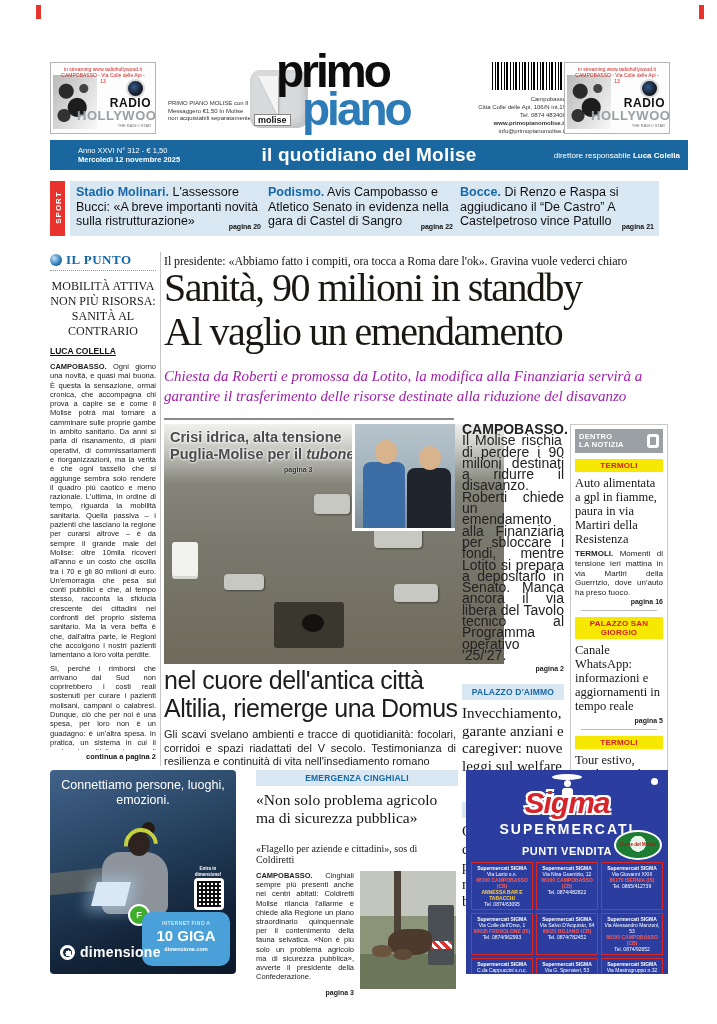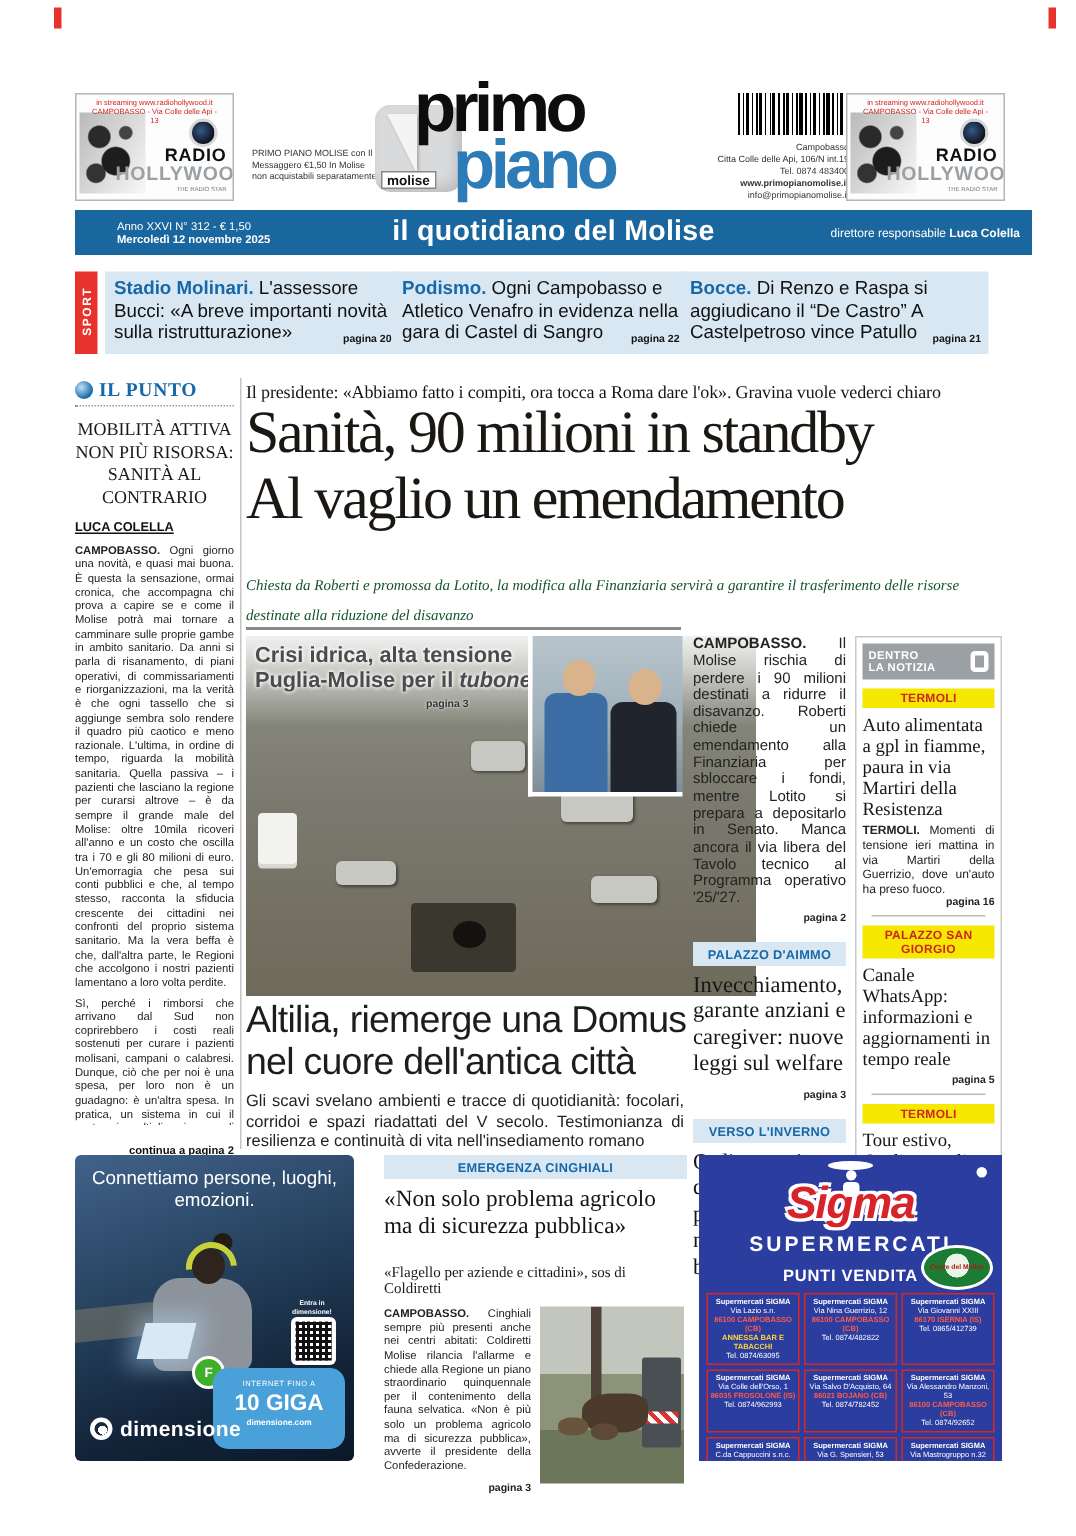--- a/index.html
+++ b/index.html
@@ -69,30 +69,30 @@
   .punto-icon{width:12px;height:12px;border-radius:50%;
               background:radial-gradient(circle at 35% 35%,#bfe2f7,#1668a8 70%);}
   .punto-label{font-family:"Liberation Serif",serif;font-weight:bold;font-size:13px;color:#1668a8;letter-spacing:.5px;}
   .punto-title{margin-top:8px;font-family:"Liberation Serif",serif;font-size:12px;line-height:15px;
                text-align:center;color:#1a1a1a;}
   .punto-author{margin-top:7px;font-size:8.5px;font-weight:bold;text-decoration:underline;}
   .punto-body{margin-top:6px;height:388px;overflow:hidden;font-size:7.5px;line-height:9.3px;
               text-align:justify;color:#222;}
   .punto-body p{margin:0 0 4px 0;}
   .punto-body .lead{font-weight:bold;}
-  .punto-cont{margin-top:12px;font-size:7.5px;font-weight:bold;text-align:right;}
+  .punto-cont{margin-top:2px;font-size:7.5px;font-weight:bold;text-align:right;}
   .vrule{position:absolute;left:160px;top:252px;width:1px;height:514px;background:#c5c5c5;}
 
   
   .kicker{position:absolute;left:164px;top:254px;width:506px;font-family:"Liberation Serif",serif;
           font-size:12px;letter-spacing:-.1px;white-space:nowrap;color:#151515;}
   .headline{position:absolute;left:164px;top:266px;width:506px;font-family:"Liberation Serif",serif;
             font-size:40px;line-height:44px;letter-spacing:-1.5px;color:#1b1712;white-space:nowrap;}
   .subhead{position:absolute;left:164px;top:366px;width:504px;font-family:"Liberation Serif",serif;
-           font-style:italic;font-size:10px;line-height:20px;color:#14532d;margin-top:15px;}
+           font-style:italic;font-size:15px;line-height:20px;color:#a21caf;}
   .hrule{position:absolute;left:164px;top:418px;width:290px;height:2px;background:#8a8a8a;}
 
   
   .photo{position:absolute;left:164px;top:424px;width:340px;height:240px;overflow:hidden;
          background:linear-gradient(180deg,#9aa093 0,#87887c 18%,#7b7a6e 45%,#6e6a5c 100%);}
   .ph-fade{position:absolute;left:0;top:0;width:100%;height:60px;
            background:linear-gradient(180deg,rgba(255,255,255,.85),rgba(255,255,255,0));}
   .ph-stone{position:absolute;background:#c8c8c2;border-radius:4px;box-shadow:1px 1px 2px rgba(0,0,0,.4);}
   .ph-pit{position:absolute;left:110px;top:178px;width:70px;height:46px;background:#3a372e;border-radius:3px;}
   .ph-pit-hole{position:absolute;left:138px;top:190px;width:22px;height:18px;background:#14120e;border-radius:50%;}
@@ -107,21 +107,21 @@
   .head{position:absolute;border-radius:50%;background:#d9b38c;}
 
   
   .altilia{position:absolute;left:164px;top:666px;width:292px;}
   .alt-title{font-size:25px;line-height:28px;color:#1d1d1d;letter-spacing:-.5px;white-space:nowrap;}
   .alt-sub{margin-top:6px;font-size:11px;line-height:13.5px;color:#222;text-align:justify;}
   .alt-pg{margin-top:4px;}
 
   
   .midcol{position:absolute;left:462px;top:424px;width:102px;}
-  .brief{font-size:10px;line-height:11.3px;text-align:justify;color:#222;}
+  .brief{font-size:14px;line-height:11.3px;text-align:justify;color:#222;}
   .brief .lead{font-weight:bold;}
   .label-blue{background:#d9e7f3;color:#1668a8;font-weight:bold;font-size:8.5px;
               text-align:center;padding:3px 2px;letter-spacing:.2px;}
   .mid-title{font-family:"Liberation Serif",serif;font-size:15px;line-height:17.5px;color:#161616;margin-top:5px;}
   .mt8{margin-top:8px;} .mt12{margin-top:12px;}
 
   
   .sidebar{position:absolute;left:570px;top:424px;width:98px;height:350px;border:1px solid #c8c8c8;
            background:#fff;padding:4px;box-sizing:border-box;}
   .sb-header{background:#9aa0a4;color:#fff;height:24px;display:flex;align-items:center;
@@ -262,21 +262,21 @@
 
   <div class="sport-tab">
       <span>SPORT</span>
     </div>
 
   <div class="sport-item" style="left:70px;">
     <span class="lead">Stadio Molinari.</span><span> L'assessore Bucci: «A breve importanti novità sulla ristrutturazione»</span>
     <div class="pg">pagina 20</div>
   </div>
   <div class="sport-item" style="left:262px;">
-    <span class="lead">Podismo.</span><span> Ogni Campobasso e Atletico Venafro in evidenza nella gara di Castel di Sangro</span>
+    <span class="lead">Podismo.</span><span> Avis Campobasso e Atletico Senato in evidenza nella gara di Castel di Sangro</span>
     <div class="pg">pagina 22</div>
   </div>
   <div class="sport-item" style="left:454px;width:194px;">
     <span class="lead">Bocce.</span><span> Di Renzo e Raspa si aggiudicano il “De Castro” A Castelpetroso vince Patullo</span>
     <div class="pg">pagina 21</div>
   </div>
 
   <div class="punto">
     <div class="punto-head">
       <div class="punto-icon"></div>
@@ -314,22 +314,22 @@
     <div class="inset">
       <div class="man" style="left:8px;top:38px;width:42px;height:66px;background:#3c6ea5;"></div>
       <div class="head" style="left:20px;top:16px;width:22px;height:24px;"></div>
       <div class="man" style="left:52px;top:44px;width:44px;height:60px;background:#20242c;"></div>
       <div class="head" style="left:64px;top:22px;width:22px;height:24px;"></div>
     </div>
   </div>
 
   <div class="altilia">
     <div class="alt-title">
+      <div>nel cuore dell'antica città</div>
       <div>Altilia, riemerge una Domus</div>
-      <div>nel cuore dell'antica città</div>
     </div>
     <div class="alt-sub">Gli scavi svelano ambienti e tracce di quotidianità: focolari, corridoi e spazi riadattati del V secolo. Testimonianza di resilienza e continuità di vita nell'insediamento romano</div>
     <div class="pgref alt-pg">pagina 8</div>
   </div>
 
   <div class="midcol">
     <div class="brief"><span class="lead">CAMPOBASSO.</span><span> Il Molise rischia di perdere i 90 milioni destinati a ridurre il disavanzo. Roberti chiede un emendamento alla Finanziaria per sbloccare i fondi, mentre Lotito si prepara a depositarlo in Senato. Manca ancora il via libera del Tavolo tecnico al Programma operativo '25/'27.</span></div>
     <div class="pgref" style="margin-top:4px;">pagina 2</div>
 
     <div class="label-blue mt12">PALAZZO D'AIMMO</div>

